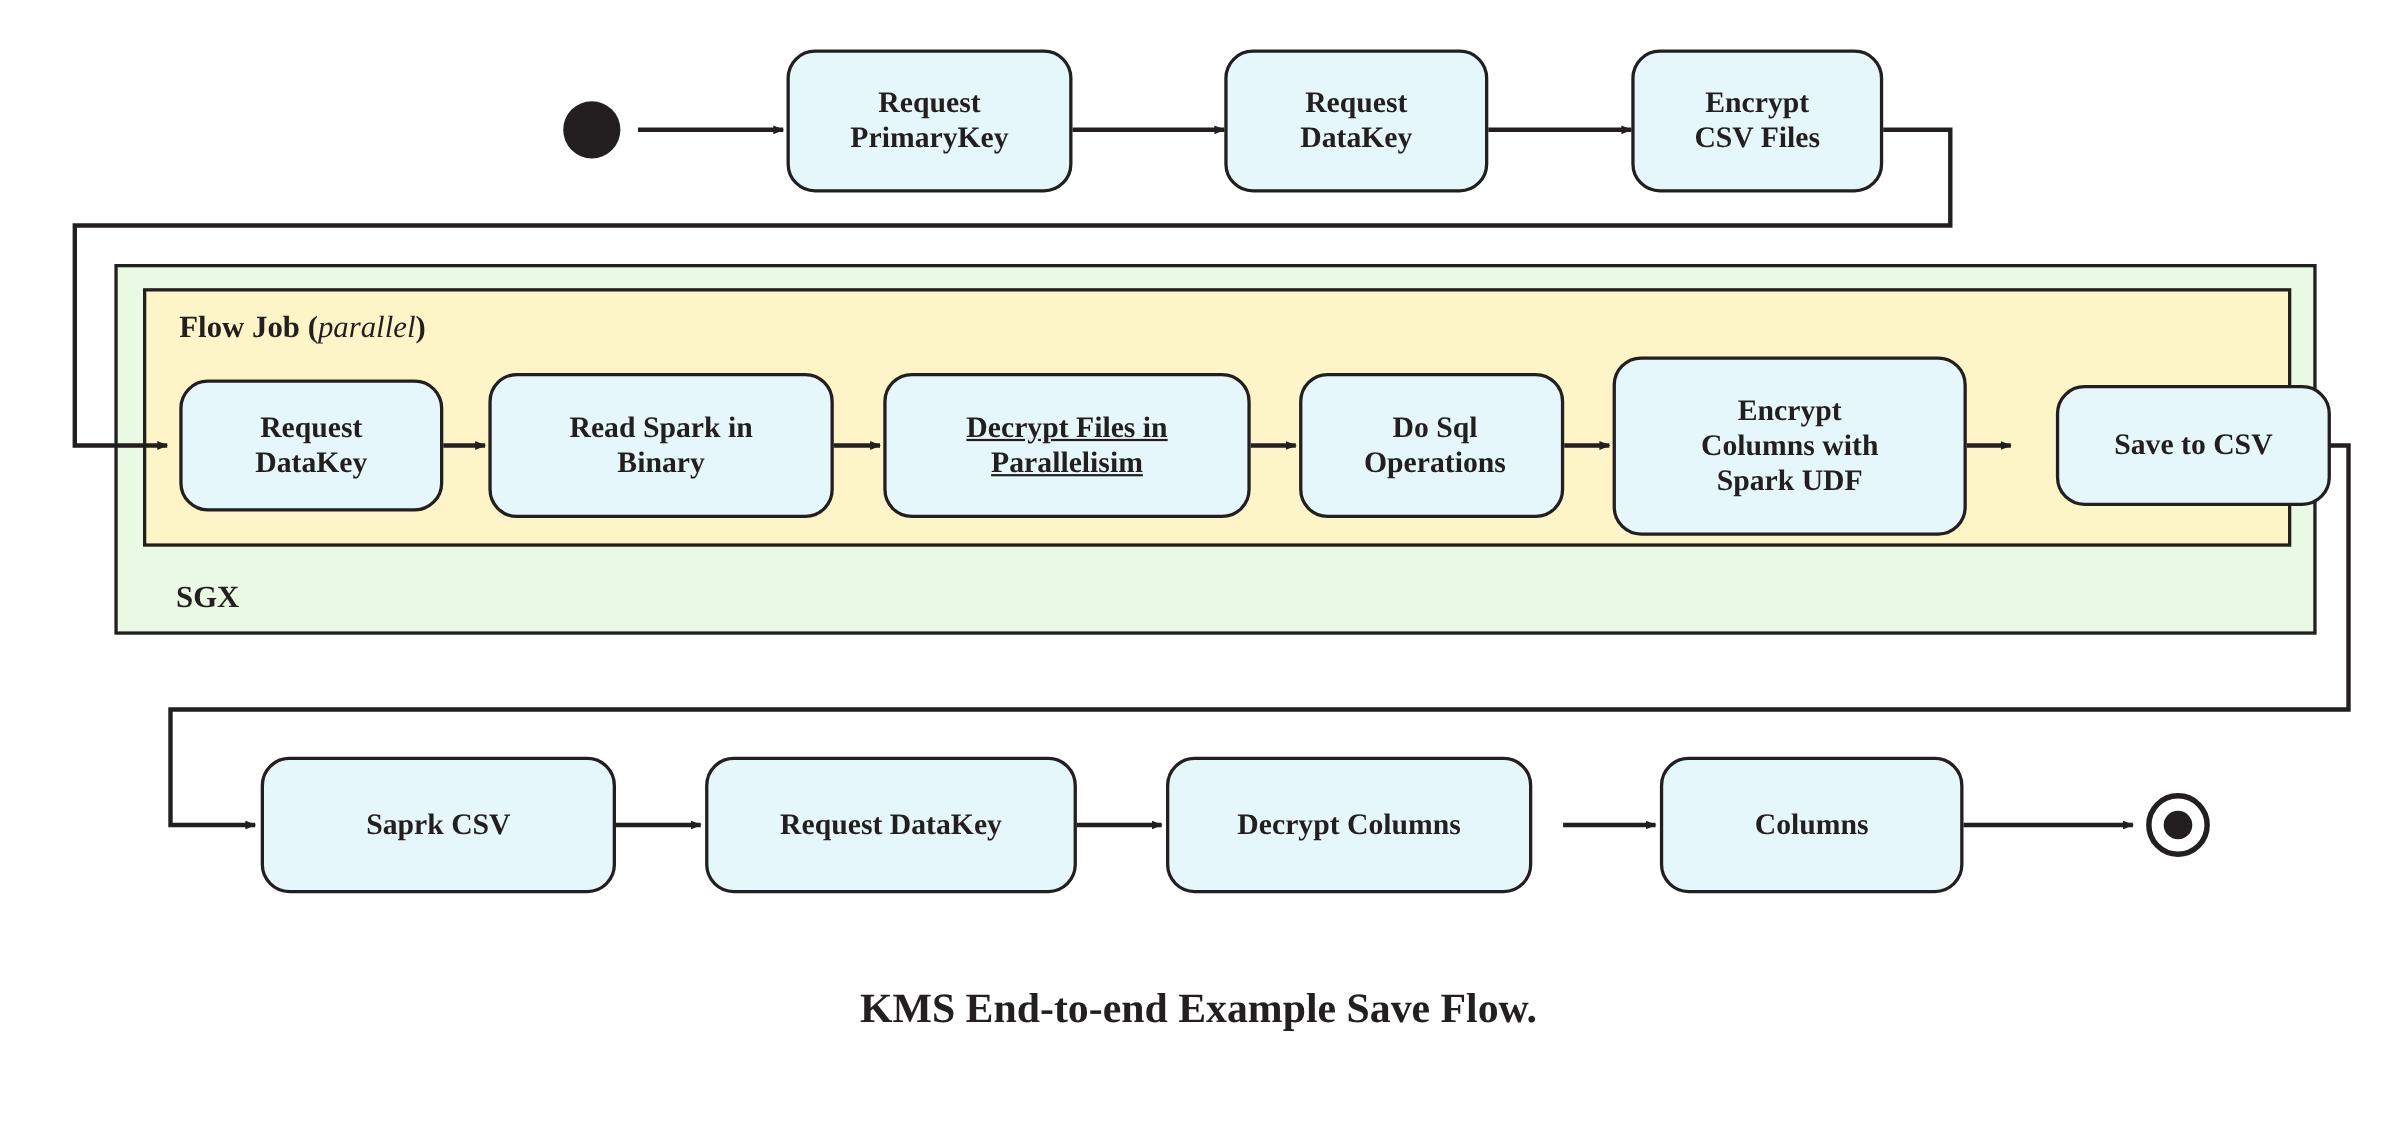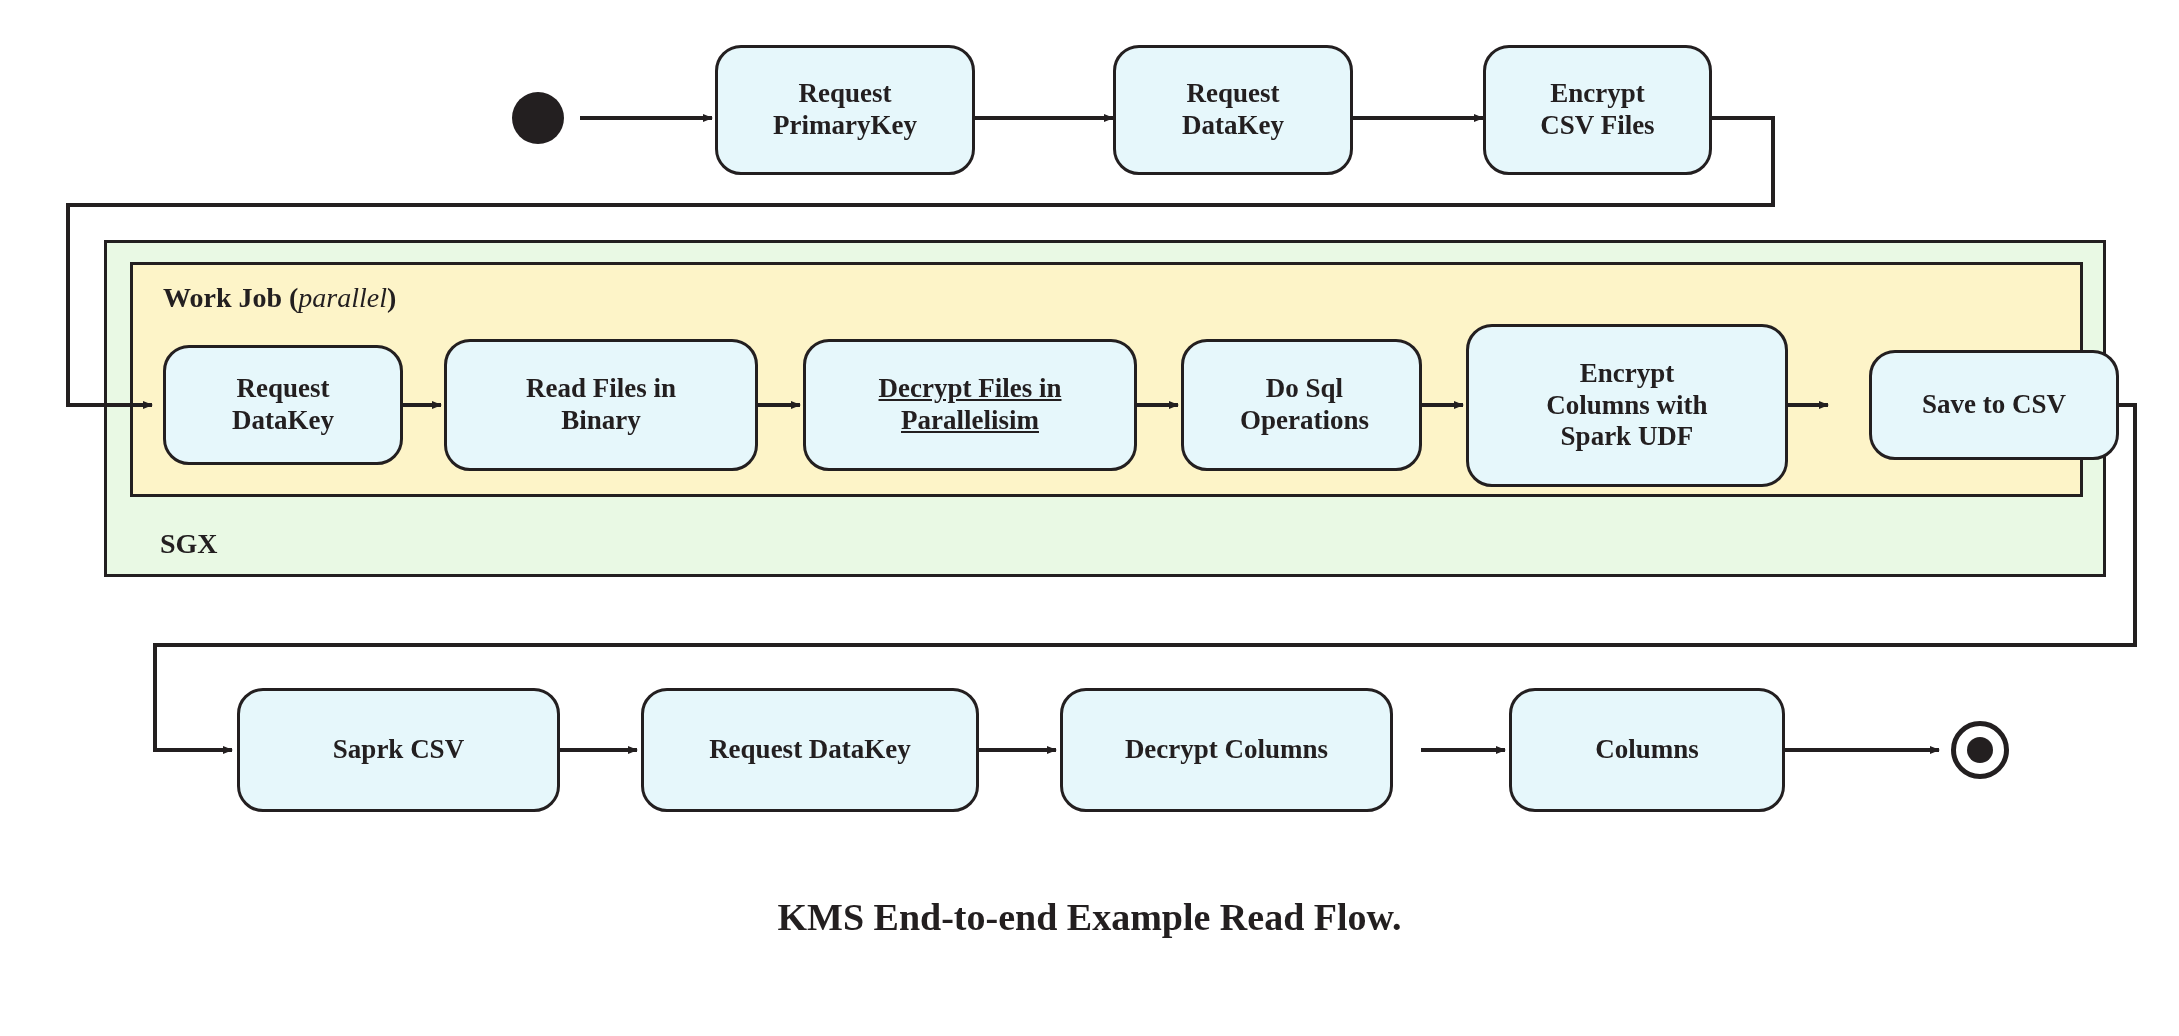--- a/index.html
+++ b/index.html
@@ -112,21 +112,21 @@
 </head>
 <body>
 
 <div id="diagram">
 
   <div class="group-box sgx-box" style="left:104px; top:240px; width:2002px; height:337px;"></div>
   <div class="group-label" style="left:160px; top:528px;">SGX</div>
 
   <div class="group-box spark-box" style="left:130px; top:262px; width:1953px; height:235px;"></div>
   <div class="group-label" style="left:163px; top:282px;">
-    <span>Work Job</span><span>&nbsp;</span><span class="paren">(</span><span class="ital">parallel</span><span class="paren">)</span>
+    <span>Flow Job</span><span>&nbsp;</span><span class="paren">(</span><span class="ital">parallel</span><span class="paren">)</span>
   </div>
 
   <svg class="edges" viewBox="0 0 2179 1036">
     <defs>
       <marker id="arrow" markerWidth="10" markerHeight="8" refX="9" refY="4" orient="auto" markerUnits="userSpaceOnUse">
         <path d="M0,0 L10,4 L0,8 z" fill="#231f20"></path>
       </marker>
     </defs>
     <g stroke="#231f20" stroke-width="4" fill="none" marker-end="url(#arrow)">
 
@@ -158,31 +158,31 @@
 
   <div class="node" style="left:715px; top:45px; width:260px; height:130px;">Request
 PrimaryKey</div>
   <div class="node" style="left:1113px; top:45px; width:240px; height:130px;">Request
 DataKey</div>
   <div class="node" style="left:1483px; top:45px; width:229px; height:130px;">Encrypt
 CSV Files</div>
 
   <div class="node" style="left:163px; top:345px; width:240px; height:120px;">Request
 DataKey</div>
-  <div class="node" style="left:444px; top:339px; width:314px; height:132px;">Read Files in
+  <div class="node" style="left:444px; top:339px; width:314px; height:132px;">Read Spark in
 Binary</div>
   <div class="node" style="left:803px; top:339px; width:334px; height:132px;text-decoration:underline;">Decrypt Files in
 Parallelisim</div>
   <div class="node" style="left:1181px; top:339px; width:241px; height:132px;padding-left:12px;">Do Sql
 Operations</div>
   <div class="node" style="left:1466px; top:324px; width:322px; height:163px;">Encrypt
 Columns with
 Spark UDF</div>
   <div class="node" style="left:1831px; top:350px; width:250px; height:110px;margin-left:38px;">Save to CSV</div>
 
   <div class="node" style="left:237px; top:688px; width:323px; height:124px;">Saprk CSV</div>
   <div class="node" style="left:641px; top:688px; width:338px; height:124px;">Request DataKey</div>
   <div class="node" style="left:1060px; top:688px; width:333px; height:124px;">Decrypt Columns</div>
   <div class="node" style="left:1509px; top:688px; width:276px; height:124px;">Columns</div>
 
-  <div class="caption" style="left:0; top:895px; width:2179px;">KMS End-to-end Example Read Flow.</div>
+  <div class="caption" style="left:0; top:895px; width:2179px;">KMS End-to-end Example Save Flow.</div>
 
 </div>
 
 </body></html>

